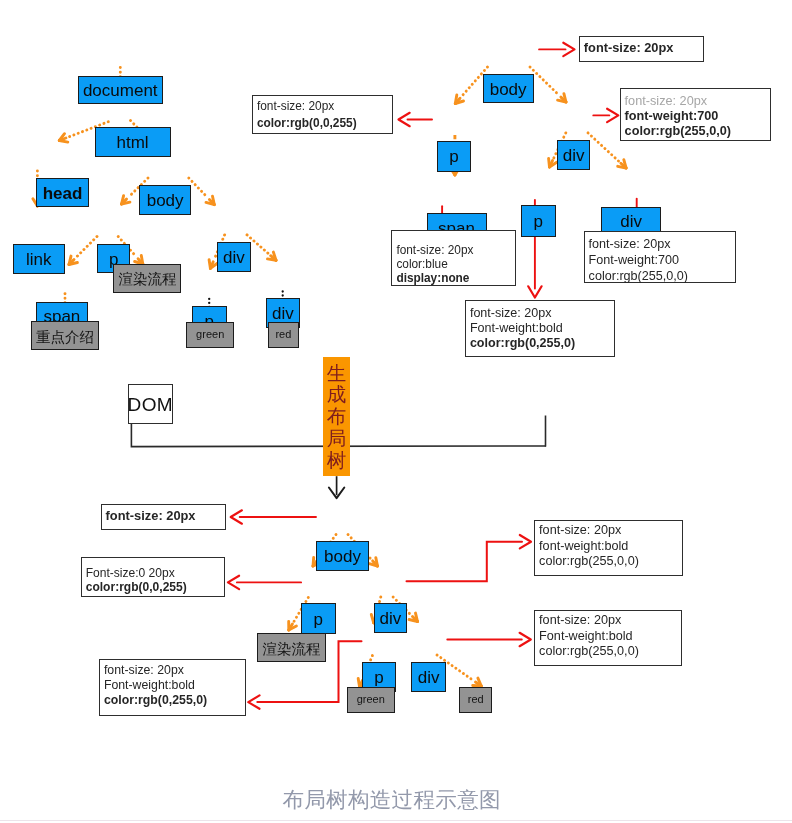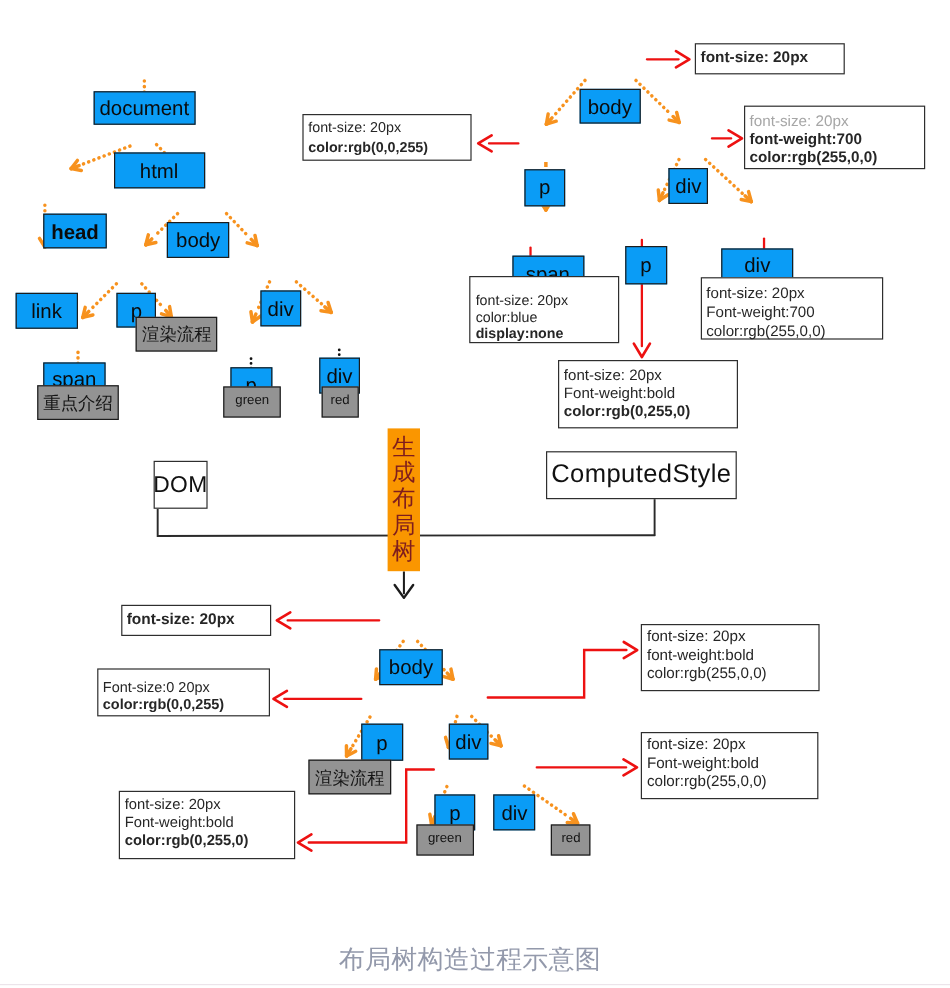--- a/index.html
+++ b/index.html
@@ -235,23 +235,20 @@
   <div class="codebox" style="padding-top:2.5px;font-size:12.8px;line-height:15.5px;left:578.8px;top:36.4px;width:125px;height:25.3px;"><div class="bold">font-size: 20px</div></div>
   <div class="codebox" style="padding-top:2.5px;font-size:11.9px;line-height:16.2px;left:251.9px;top:94.9px;width:141px;height:38.8px;"><div class="">font-size: 20px</div><div class="bold">color:rgb(0,0,255)</div></div>
   <div class="codebox" style="font-size:12.7px;line-height:15.3px;padding-top:5px;left:619.6px;top:87.7px;width:151.2px;height:53px;"><div class="faded">font-size: 20px</div><div class="bold">font-weight:700</div><div class="bold">color:rgb(255,0,0)</div></div>
   <div class="codebox" style="padding-top:12.0px;font-size:11.85px;line-height:14.3px;left:391.4px;top:229.5px;width:125px;height:56px;"><div class="">font-size: 20px</div><div class="">color:blue</div><div class="bold">display:none</div></div>
   <div class="codebox" style="padding-top:5.5px;font-size:12.6px;line-height:15.7px;left:583.6px;top:230.9px;width:152px;height:52px;"><div class="">font-size: 20px</div><div class="">Font-weight:700</div><div class="">color:rgb(255,0,0)</div></div>
   <div class="codebox" style="padding-top:4.5px;font-size:12.55px;line-height:15.4px;left:464.9px;top:300px;width:150px;height:57px;"><div class="">font-size: 20px</div><div class="">Font-weight:bold</div><div class="bold">color:rgb(0,255,0)</div></div>
 
   <div class="plainbox" style="font-size:19px;left:111.8px;top:383.9px;width:45px;height:40.5px;margin-left:16px;">
       <span>DOM</span>
     </div>
-  <div class="plainbox" style="font-size:21.3px;left:454.7px;top:376.2px;width:159.5px;height:39.7px;">
-      <span>ComputedStyle</span>
-    </div>
   <div class="orangebar" style="left:322.8px;top:357.4px;width:27.4px;height:118.7px;">
       <span>生成布局树</span>
     </div>
 
   <div class="node blue" style="left:316.4px;top:504.2px;width:52.2px;height:30.3px;">
       <span>body</span>
     </div>
   <div class="node blue" style="left:300.8px;top:566.4px;width:35.1px;height:30.3px;">
       <span>p</span>
     </div>

